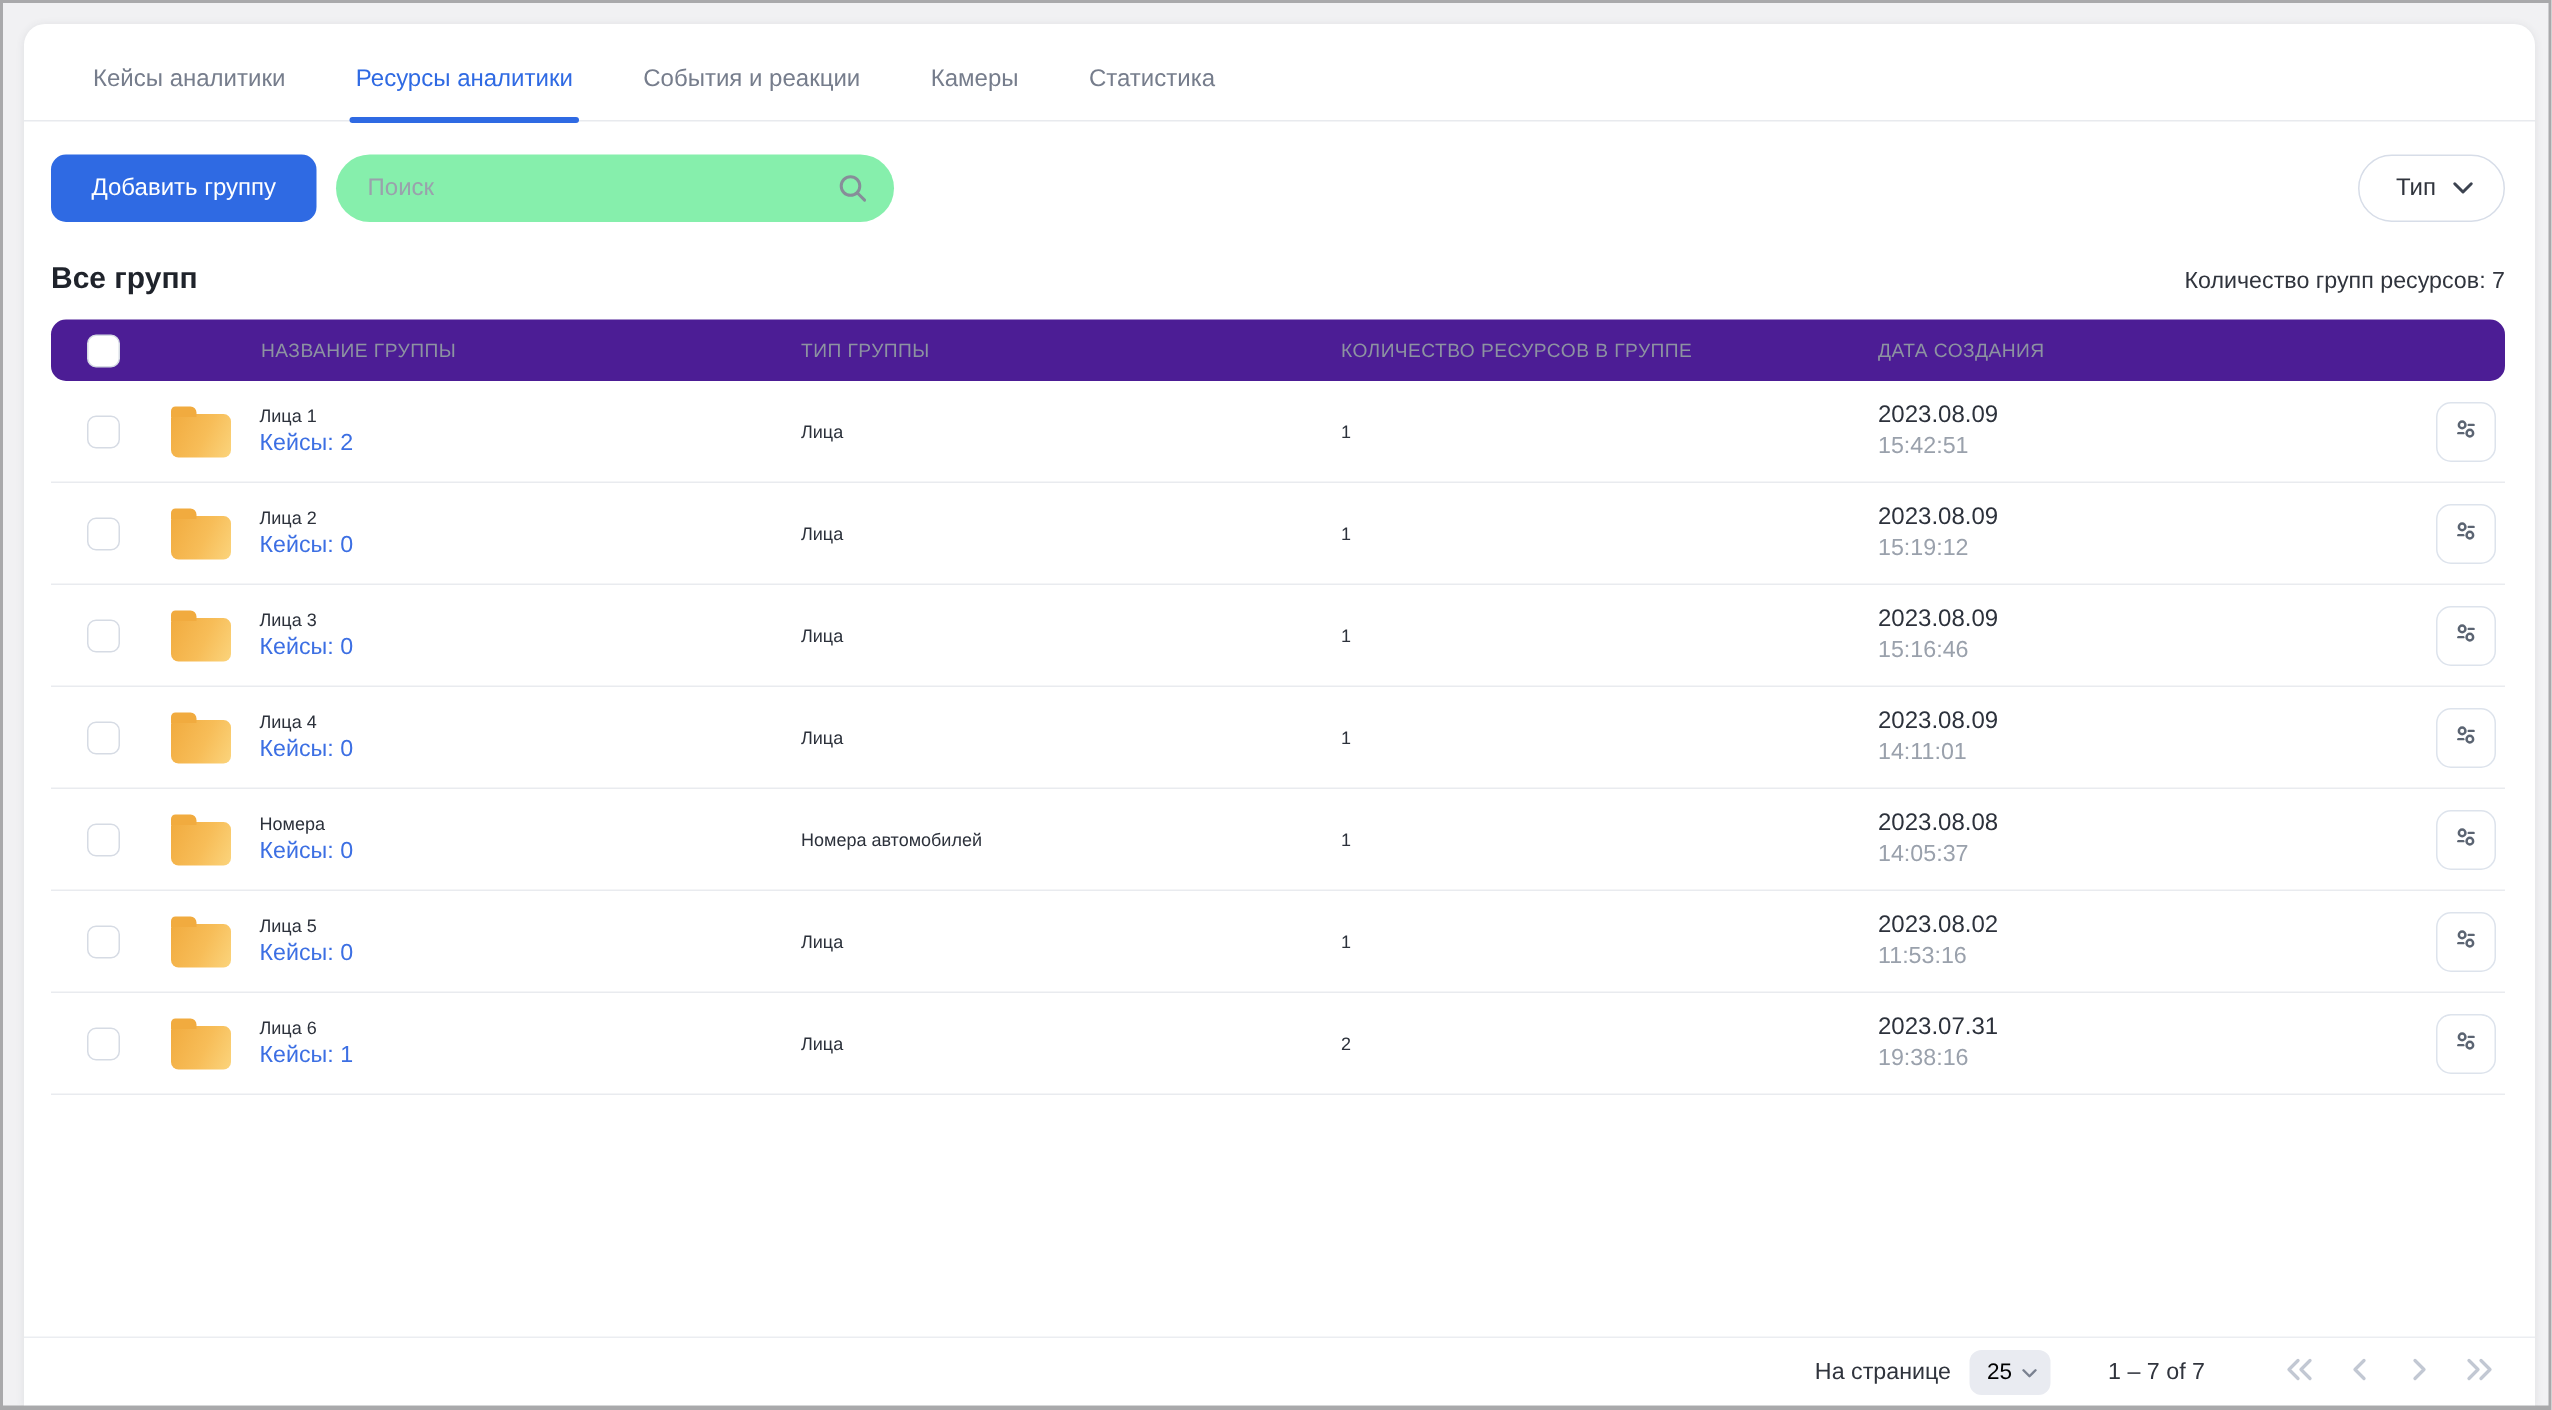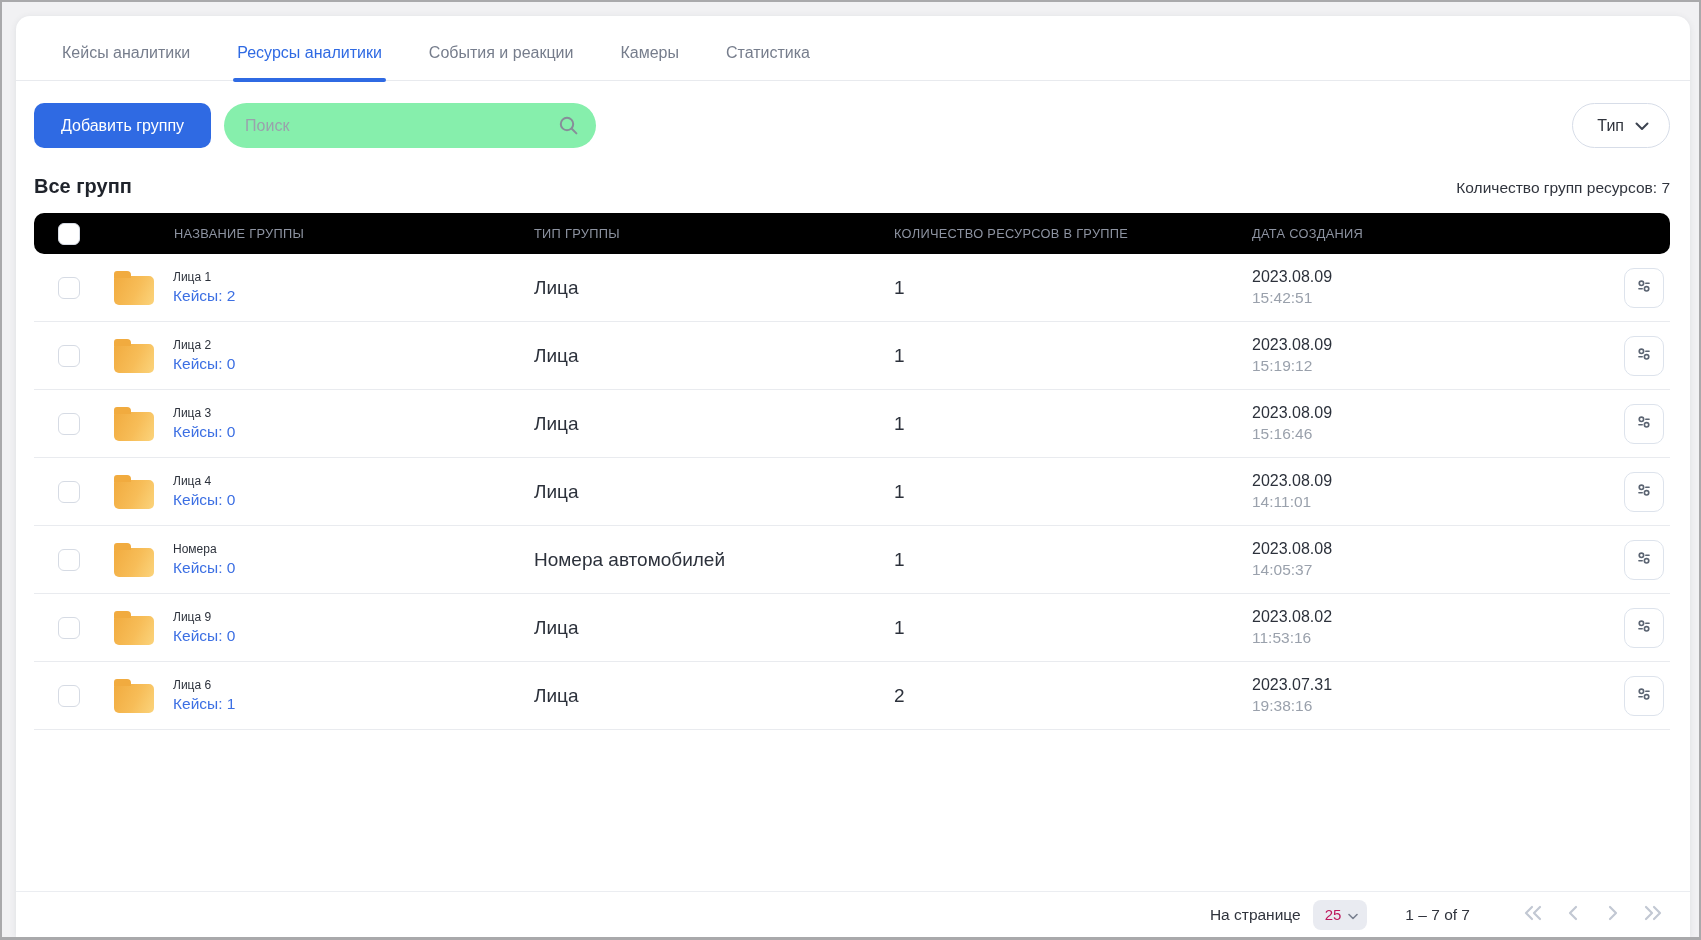--- a/index.html
+++ b/index.html
@@ -68,21 +68,21 @@
   .section-count { font-size:15.5px; color:#30343d; }
 
   
   .table { margin:15px 20px 0 18px; }
   .tgrid {
     display:grid;
     grid-template-columns:70px 430px 360px 358px 330px 1fr;
     align-items:center;
   }
   .thead {
-    height:41px; background:#000000; border-radius:10px;
+    height:41px; background:#4c1d95; border-radius:10px;
     font-size:12.8px; letter-spacing:.3px; color:#8d93a1;
   }
   .thead .hcell-name { padding-left:70px; }
   .trow { height:68px; border-bottom:1px solid #e9ebef; }
   .cell-check { display:flex; justify-content:center; }
   .checkbox {
     width:22px; height:22px; border:1.5px solid #d6dbe4; border-radius:6px;
     background:#fff; cursor:pointer;
   }
   .cell-name { display:flex; align-items:center; gap:19px; padding-left:10px; }
@@ -92,21 +92,21 @@
     margin-top:5px; flex:0 0 auto;
   }
   .folder::before {
     content:""; position:absolute; top:-5px; left:0; width:17px; height:7px;
     border-radius:3px 4px 0 0;
     background:#f1ab3f;
   }
   .name-stack { display:flex; flex-direction:column; gap:3px; }
   .row-name { font-size:12px; color:#2c313b; }
   .row-cases { font-size:15.5px; color:#3c6fe3; cursor:pointer; }
-  .cell-type, .cell-count { font-size:19px; color:#2c313b; }
+  .cell-type, .cell-count { font-size:12px; color:#2c313b; }
   .date-stack { display:flex; flex-direction:column; gap:3px; }
   .row-date { font-size:16px; color:#2c313b; }
   .row-time { font-size:15.5px; color:#9aa1ac; }
   .cell-actions { display:flex; justify-content:flex-end; padding-right:6px; }
   .settings-btn {
     width:40px; height:40px; border-radius:10px; border:1px solid #dde3ec;
     background:#fff; display:flex; align-items:center; justify-content:center;
     cursor:pointer;
   }
 
@@ -114,21 +114,21 @@
   .footer {
     position:absolute; left:0; right:0; bottom:0; height:46px;
     border-top:1px solid #ebedf1;
     display:flex; align-items:center; justify-content:flex-end;
     padding-right:24px; font-size:15.5px; color:#30343d;
   }
   .per-page-label { margin-right:12px; }
   .per-page-select {
     height:30px; padding:0 9px 0 12px; border-radius:8px; background:#e9ebf1;
     display:flex; align-items:center; gap:7px; cursor:pointer;
-    font-size:15px; color:#be185d;
+    font-size:15px; color:#000000;
   }
   .range-label { margin:0 50px 0 38px; white-space:nowrap; }
   .pager { display:flex; align-items:center; gap:14px; }
   .pager-btn {
     width:26px; height:26px; border:none; background:transparent; padding:0;
     display:flex; align-items:center; justify-content:center; cursor:pointer;
   }
 </style>
 </head>
 <body>
@@ -350,21 +350,21 @@
           </div>
         </div>
 
         <div class="tgrid trow">
           <div class="cell-check">
             <span class="checkbox"></span>
           </div>
           <div class="cell-name">
             <span class="folder"></span>
             <span class="name-stack">
-              <span class="row-name">Лица 9</span>
+              <span class="row-name">Лица 5</span>
               <span class="row-cases">Кейсы: 0</span>
             </span>
           </div>
           <div class="cell-type">Лица</div>
           <div class="cell-count">1</div>
           <div class="date-stack">
             <span class="row-date">2023.08.02</span>
             <span class="row-time">11:53:16</span>
           </div>
           <div class="cell-actions">

